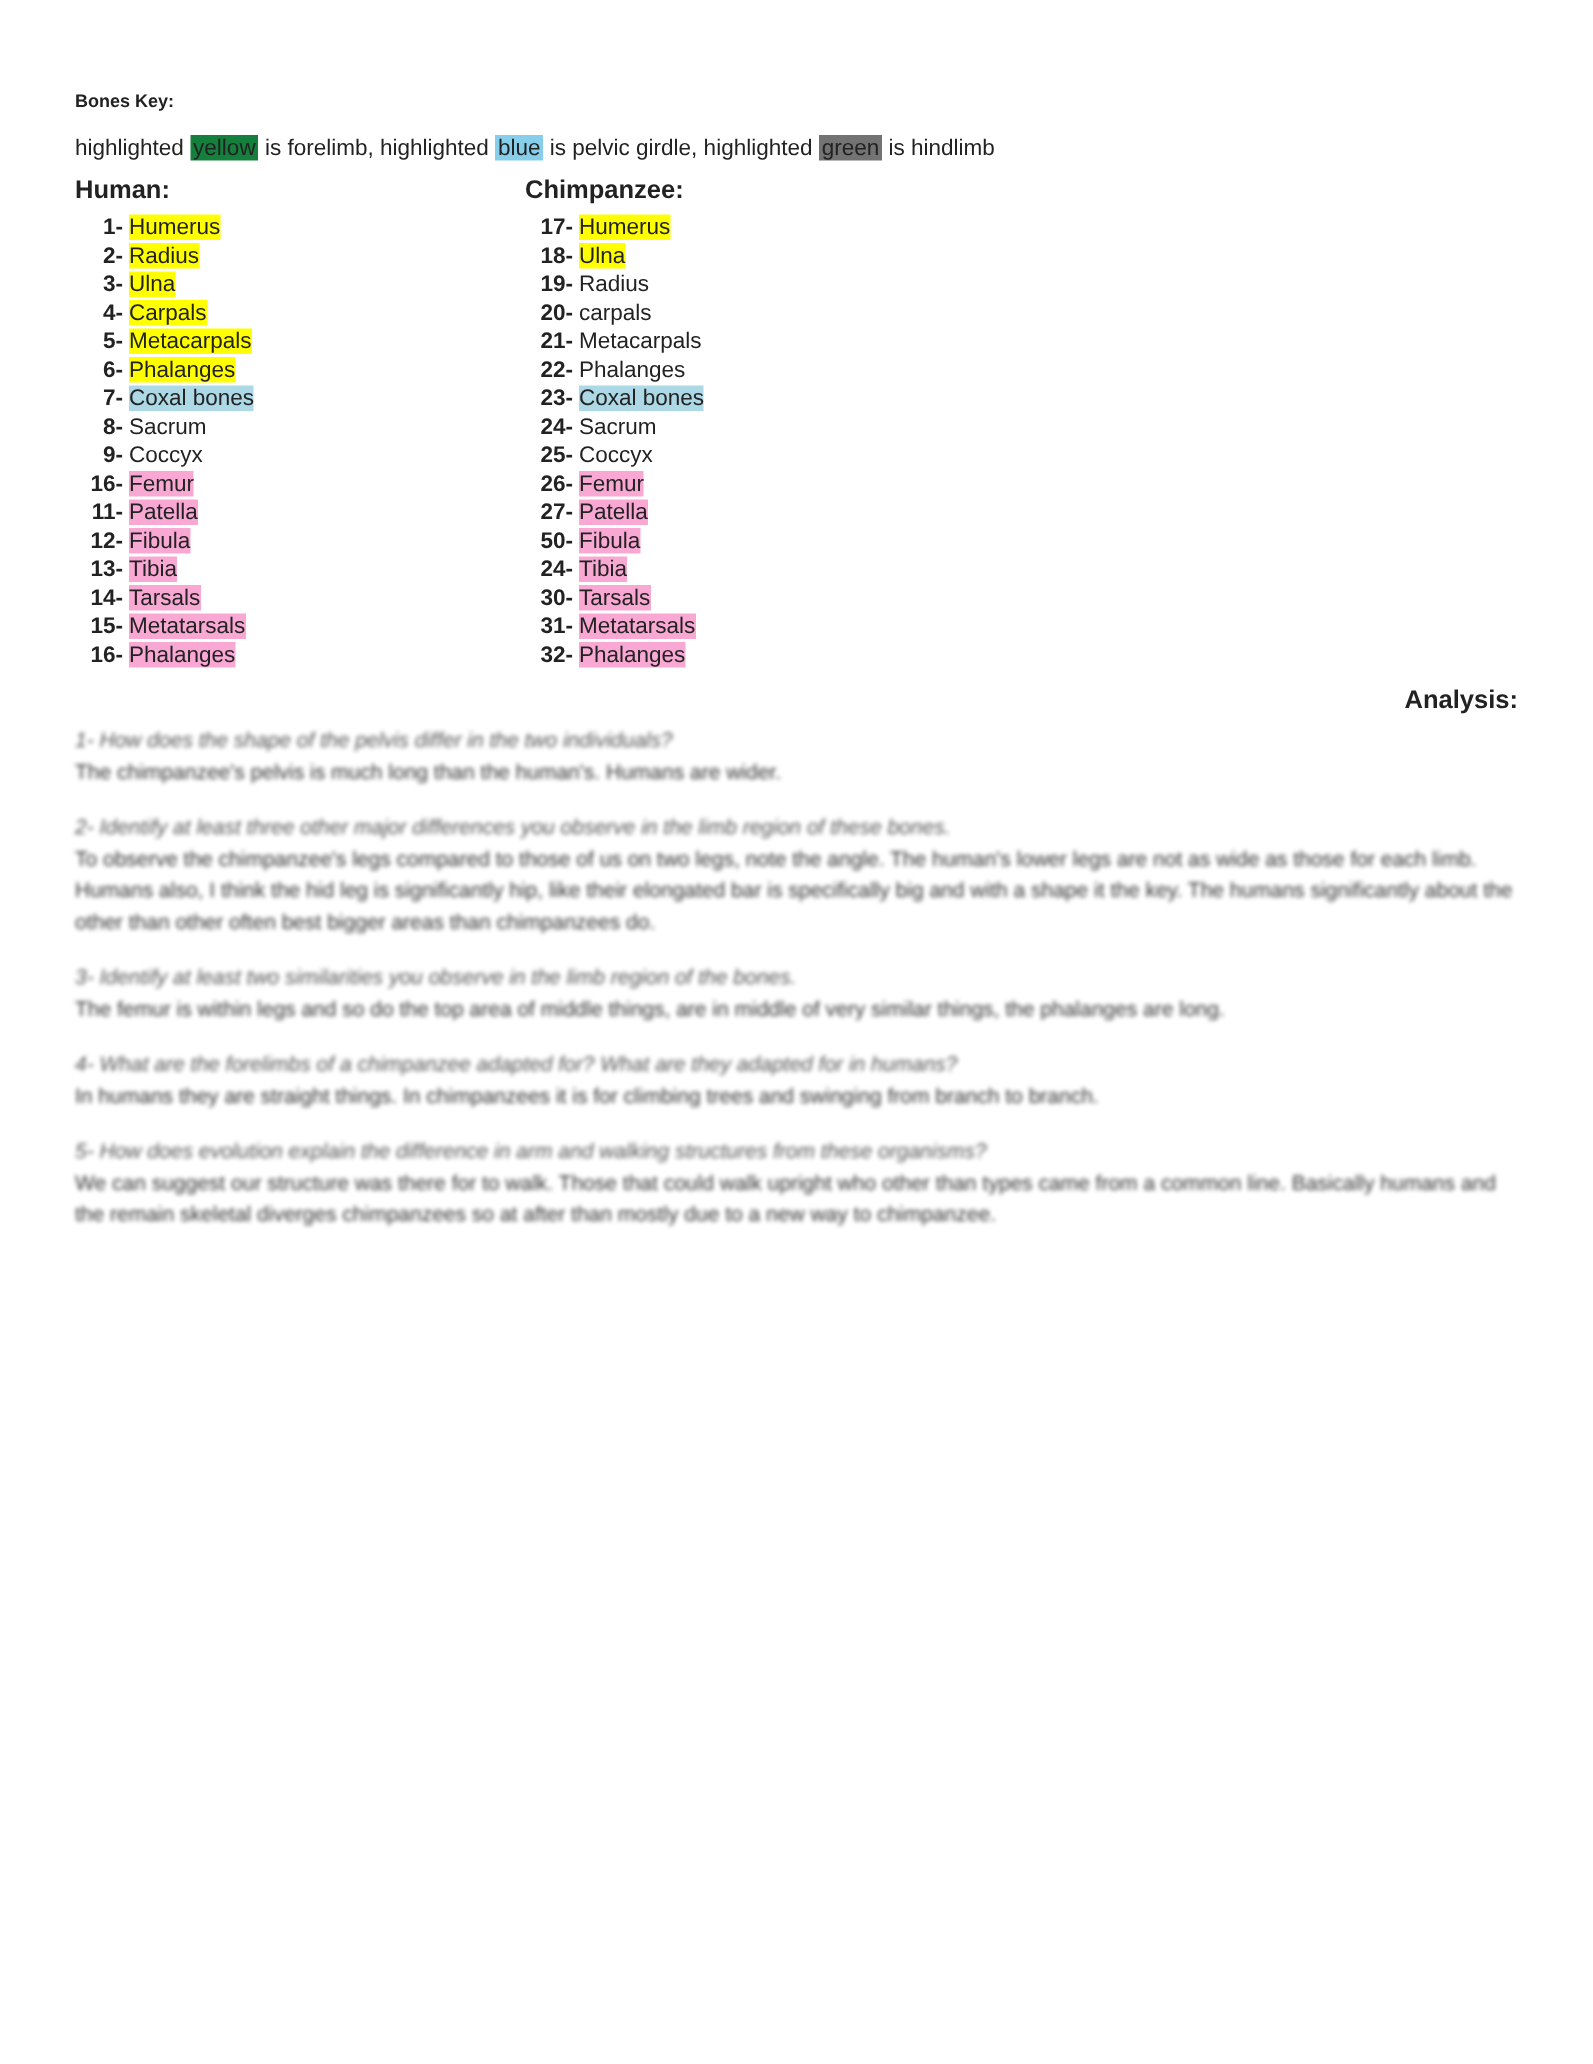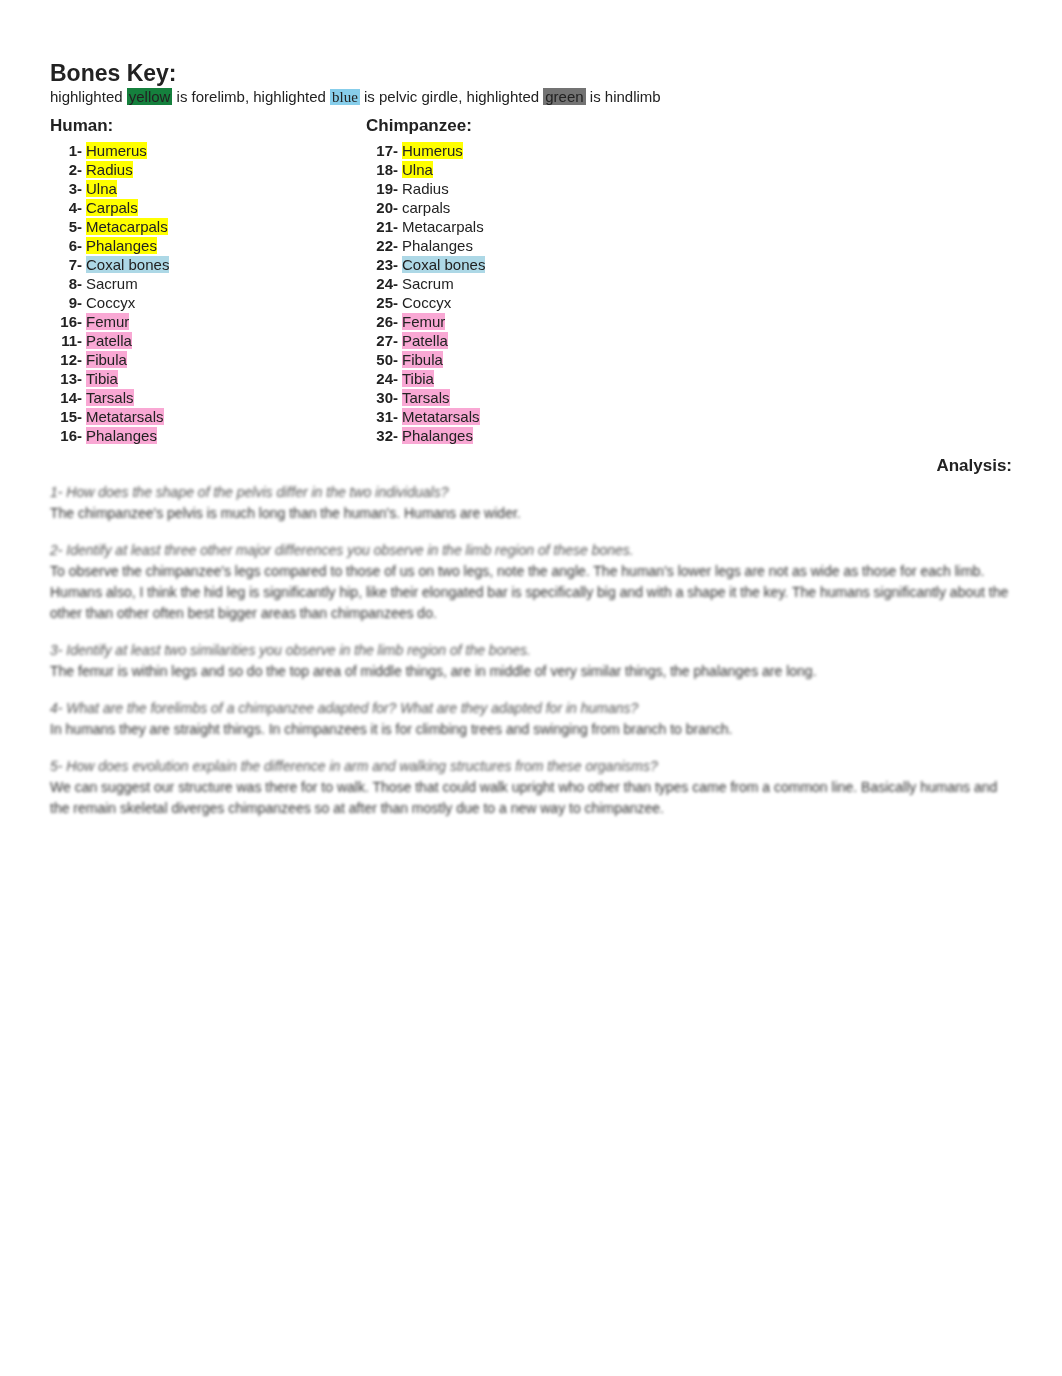--- a/index.html
+++ b/index.html
@@ -7,34 +7,34 @@
       background: #ffffff;
       font-family: Arial, sans-serif;
       font-size: 16px;
       color: #222;
       padding: 60px 50px 60px 50px;
       width: 1062px;
       min-height: 1376px;
     }
     .section-title {
       font-weight: bold;
-      font-size: 23px;
-      margin-bottom: 1px;
+      font-size: 12px;
+      margin-bottom: 16px;
     }
     .key-line {
       font-size: 15px;
       margin-bottom: 10px;
     }
     .highlight-yellow { background-color: #15803d; padding: 0 2px; }
-    .highlight-blue { background-color: #87ceeb; padding: 0 2px; font-family: Liberation Serif, serif; }
+    .highlight-blue { background-color: #87ceeb; padding: 0 2px; }
     .highlight-green { background-color: #737373; padding: 0 2px; }
 
     .columns-container {
       display: flex;
-      gap: 16px;
+      gap: 0px;
       margin-bottom: 10px;
     }
     .column {
       width: 300px;
     }
     .column-title {
       font-weight: bold;
       font-size: 17px;
       margin-bottom: 6px;
     }

